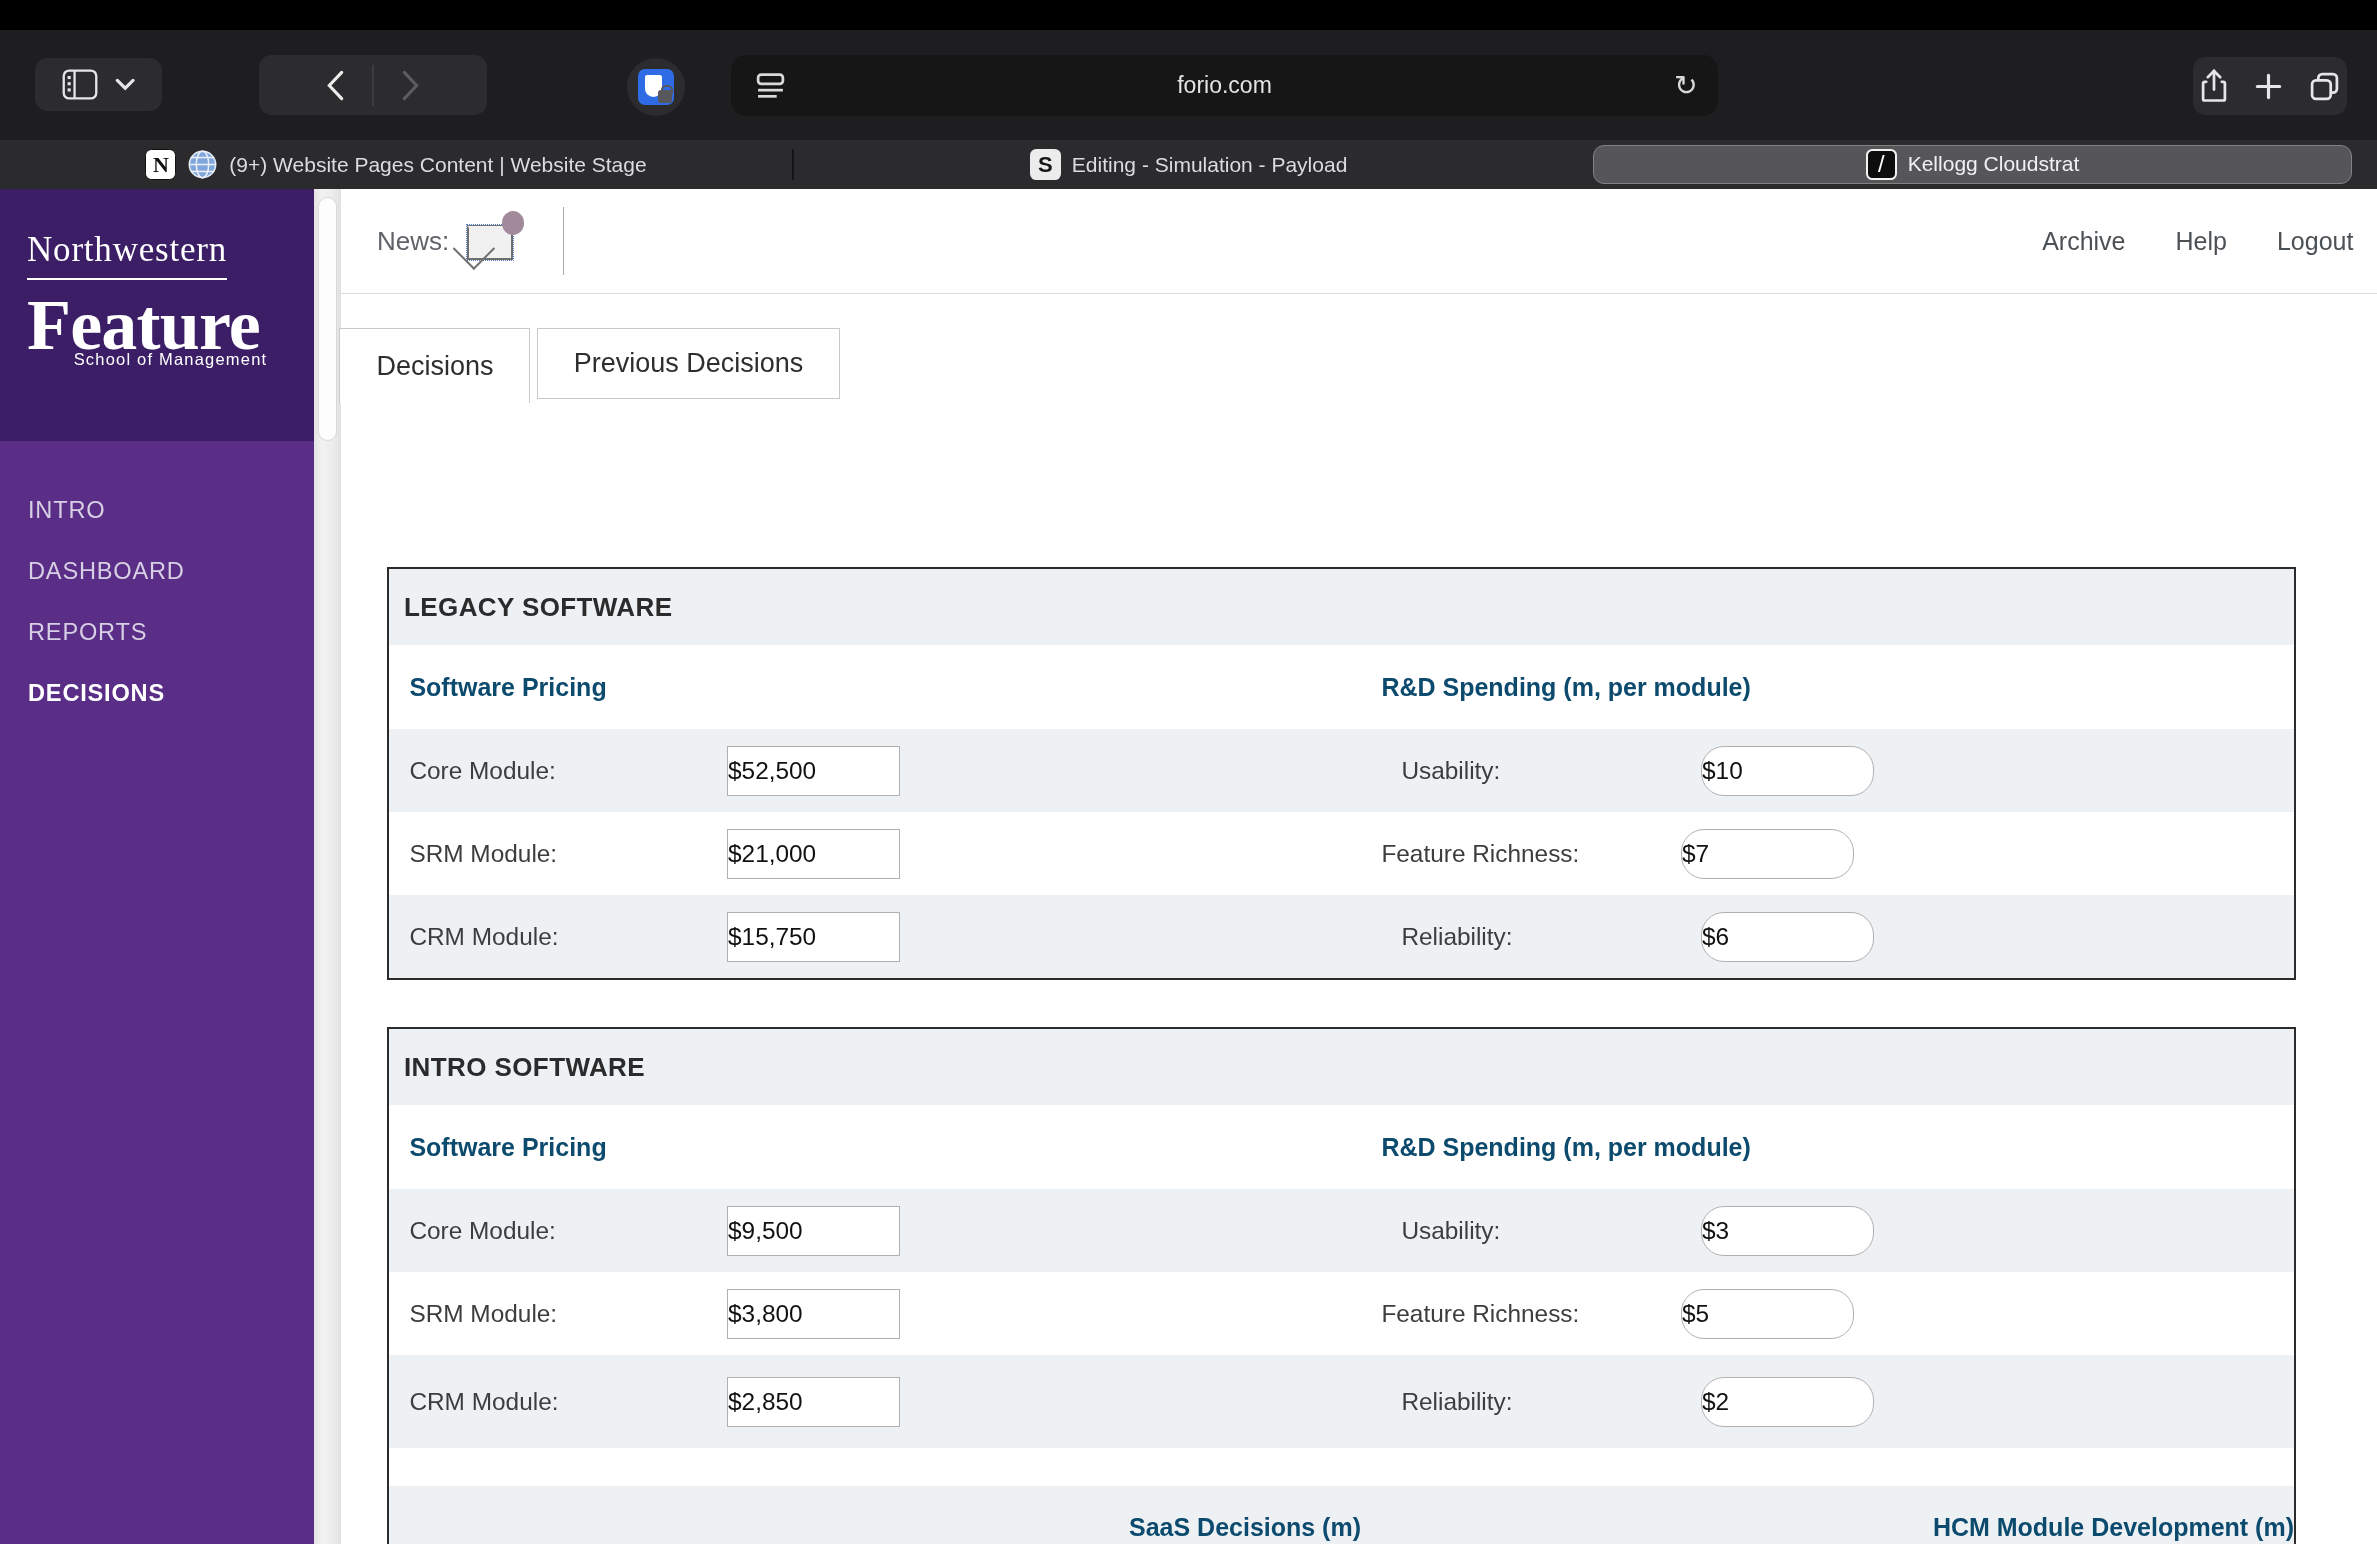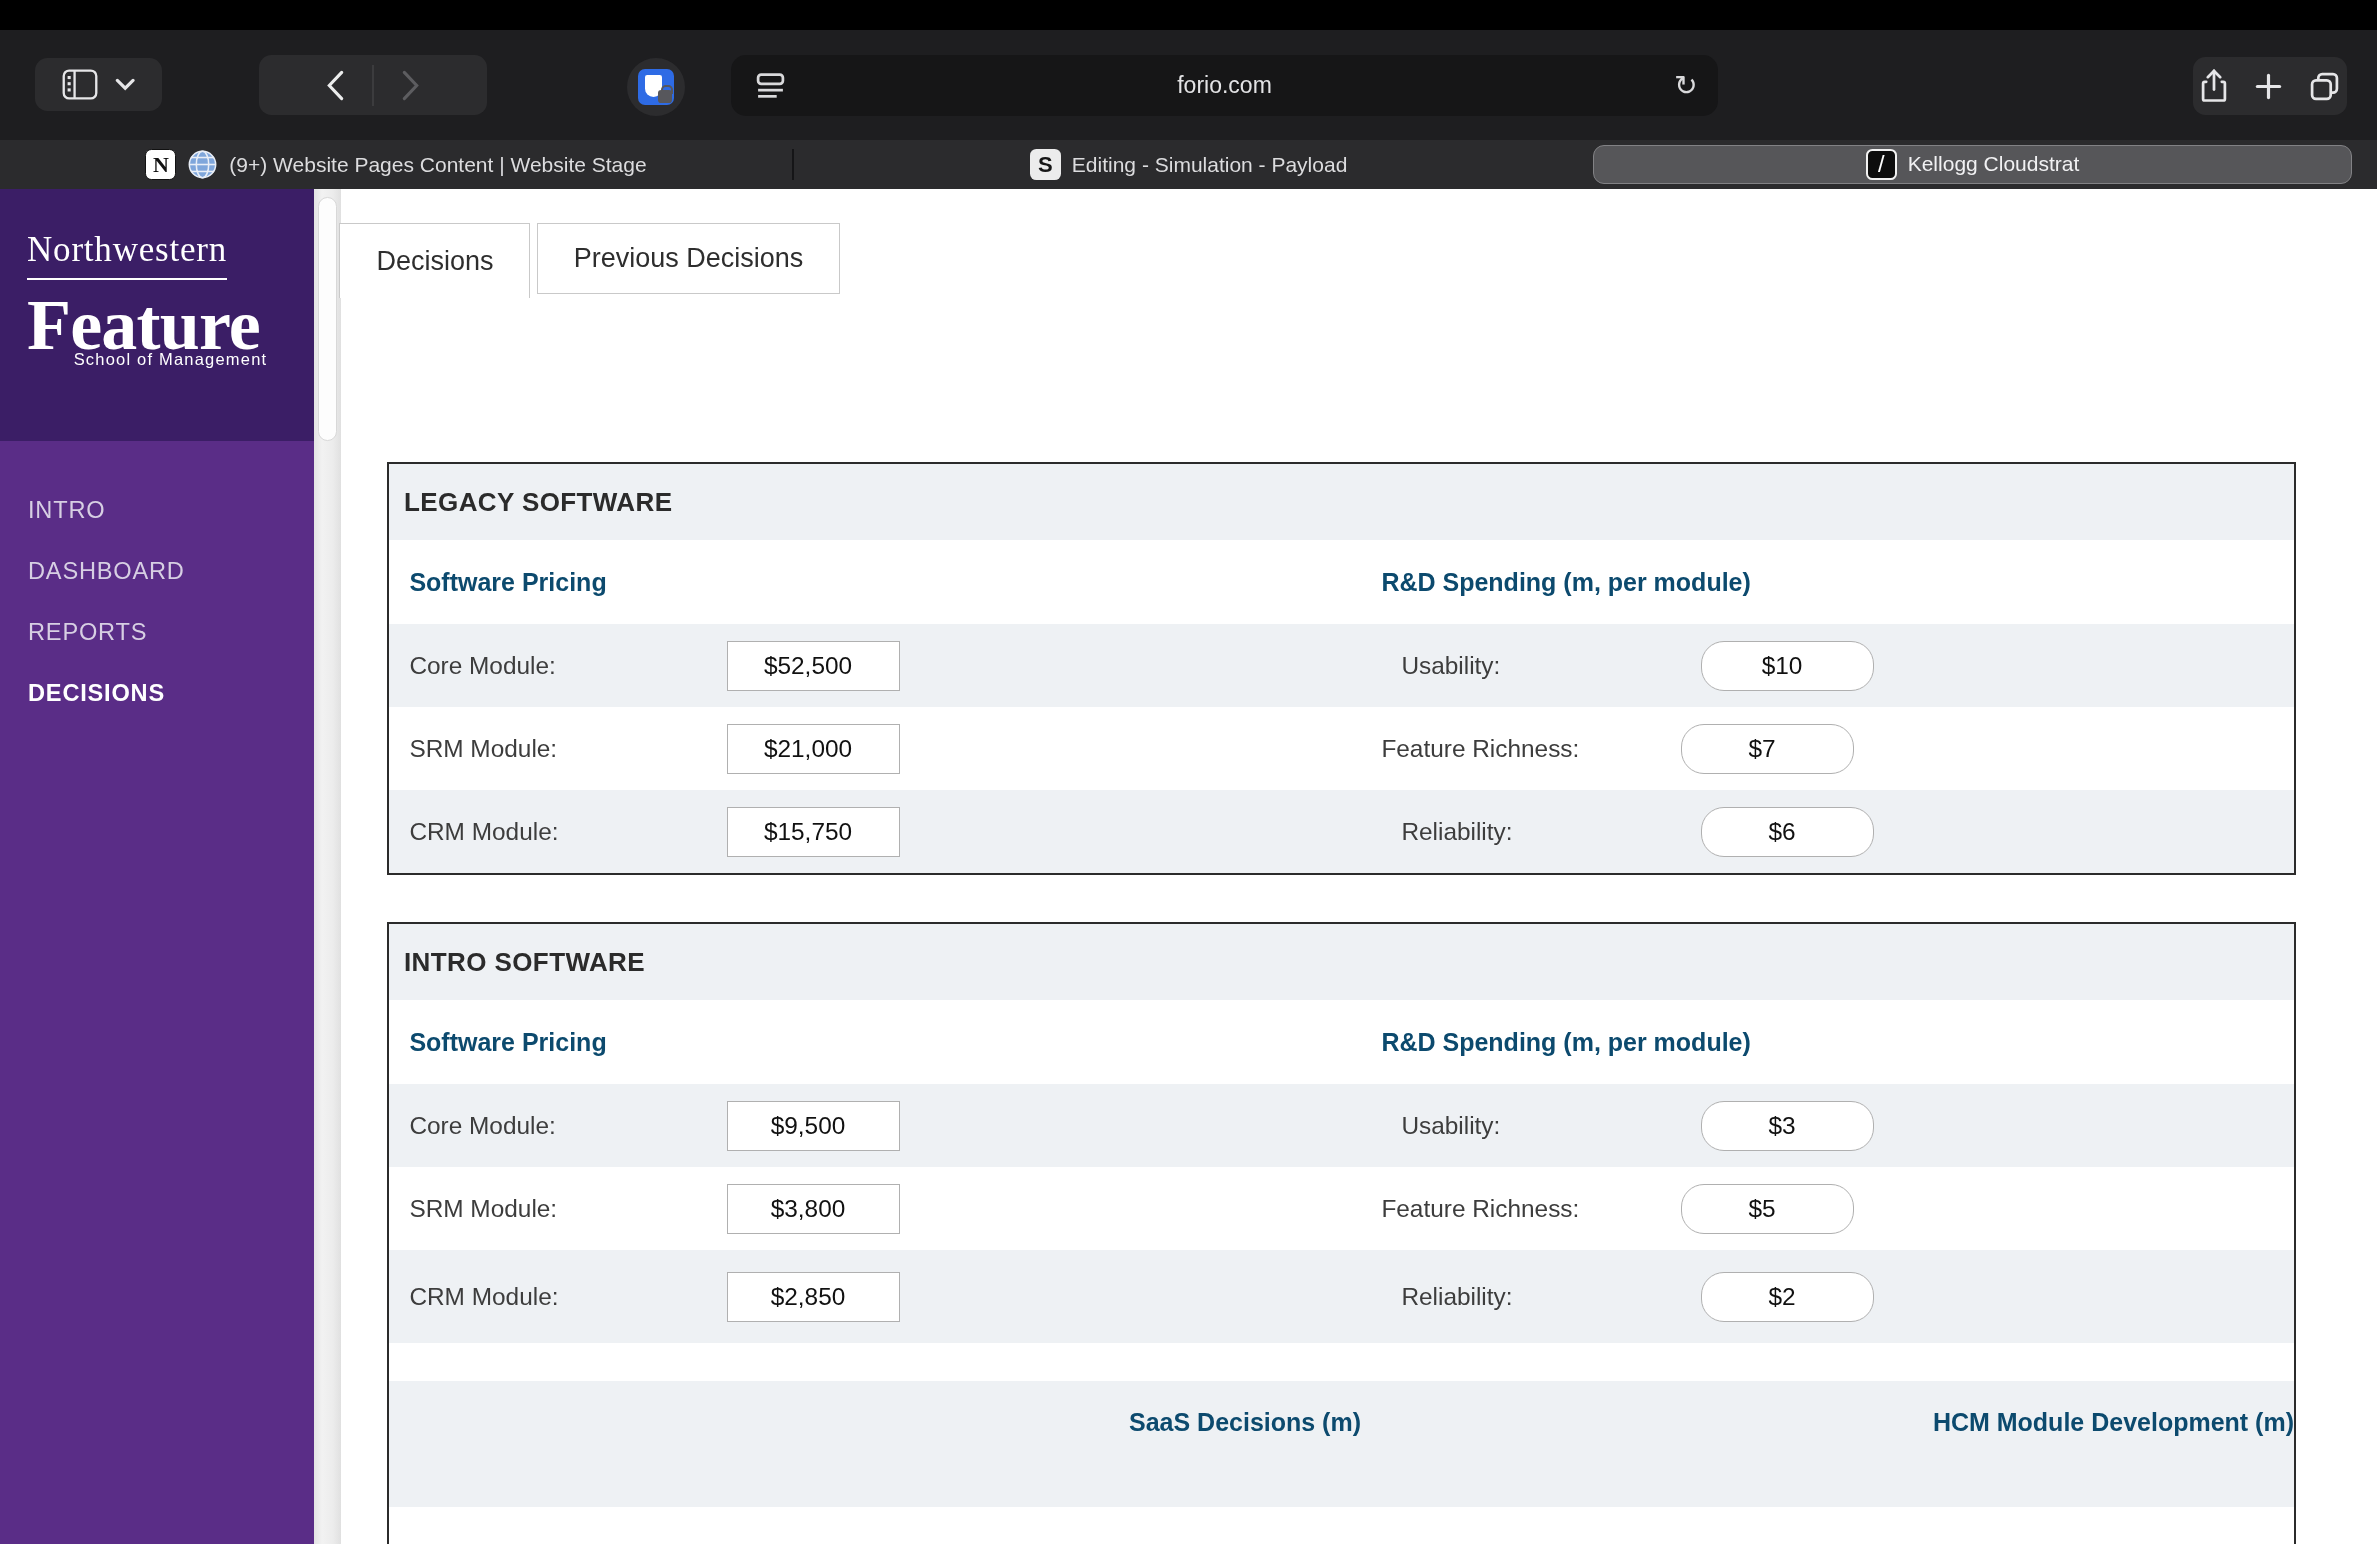--- a/index.html
+++ b/index.html
@@ -76,21 +76,21 @@
   .panel-title { font-size:26px; font-weight:bold; color:#2b2b2b; letter-spacing:0.4px; }
   .prow { display:grid; grid-template-columns:972px 1fr; }
   .prow.subhead { height:84px; background:#fff; }
   .prow.light { background:#eef1f4;gap:20px; }
   .prow.white { background:#fff; }
   .prow.r { height:83px; }
   .prow.r3s { height:93px; }
   .pcell { position:relative; display:flex; align-items:center; padding-left:20.4px; }
   .subhead-label { font-size:25px; font-weight:bold; color:#0c4a6e; }
   .field-label { font-size:24.4px; color:#3d3d3d; }
-  .field-input { position:absolute; top:50%; transform:translateY(-50%); width:173px; height:50px; border:1.6px solid #b0b0b0; background:#fff; font-family:"Liberation Sans","DejaVu Sans",sans-serif; font-size:24.4px; color:#111; text-align:center; padding-right:11px; }
+  .field-input { position:absolute; top:50%; transform:translateY(-50%); width:173px; height:50px; border:1.6px solid #b0b0b0; background:#fff; font-family:"Liberation Sans","DejaVu Sans",sans-serif; font-size:24.4px; color:#111; text-align:left; padding-right:11px; }
   .pcell.c1 .field-input { left:338px; }
   .pcell.c2 .field-input { left:320px;border-radius:23px; }
   .prow.spacer { height:38px; background:#fff; }
   .prow.footer { height:126px; background:#eef1f4; align-items:flex-start; }
   .prow.footer .pcell { align-items:flex-start; padding-top:27px;justify-content:flex-end; }
 
   svg { display:block; }
 </style>
 </head>
 <body>
@@ -221,20 +221,33 @@
           </div>
       </nav>
     </aside>
 
     <div class="gutter">
       <div class="gutter-thumb"></div>
     </div>
 
     <main>
 
+      <header class="page-header">
+        <span class="news-label">News:</span>
+        <span class="envelope-wrap">
+          <span class="envelope"></span>
+          <span class="env-badge"></span>
+        </span>
+        <div class="hdr-divider"></div>
+        <nav class="hdr-links">
+          <span class="hdr-link">Archive</span>
+          <span class="hdr-link">Help</span>
+          <span class="hdr-link">Logout</span>
+        </nav>
+      </header>
 
       <div class="doc-tabs">
         <div class="doc-tab active">Decisions</div>
         <div class="doc-tab inactive">Previous Decisions</div>
       </div>
 
       <section class="panel panel-legacy">
         <div class="panel-title-row">
           <span class="panel-title">LEGACY SOFTWARE</span>
         </div>

